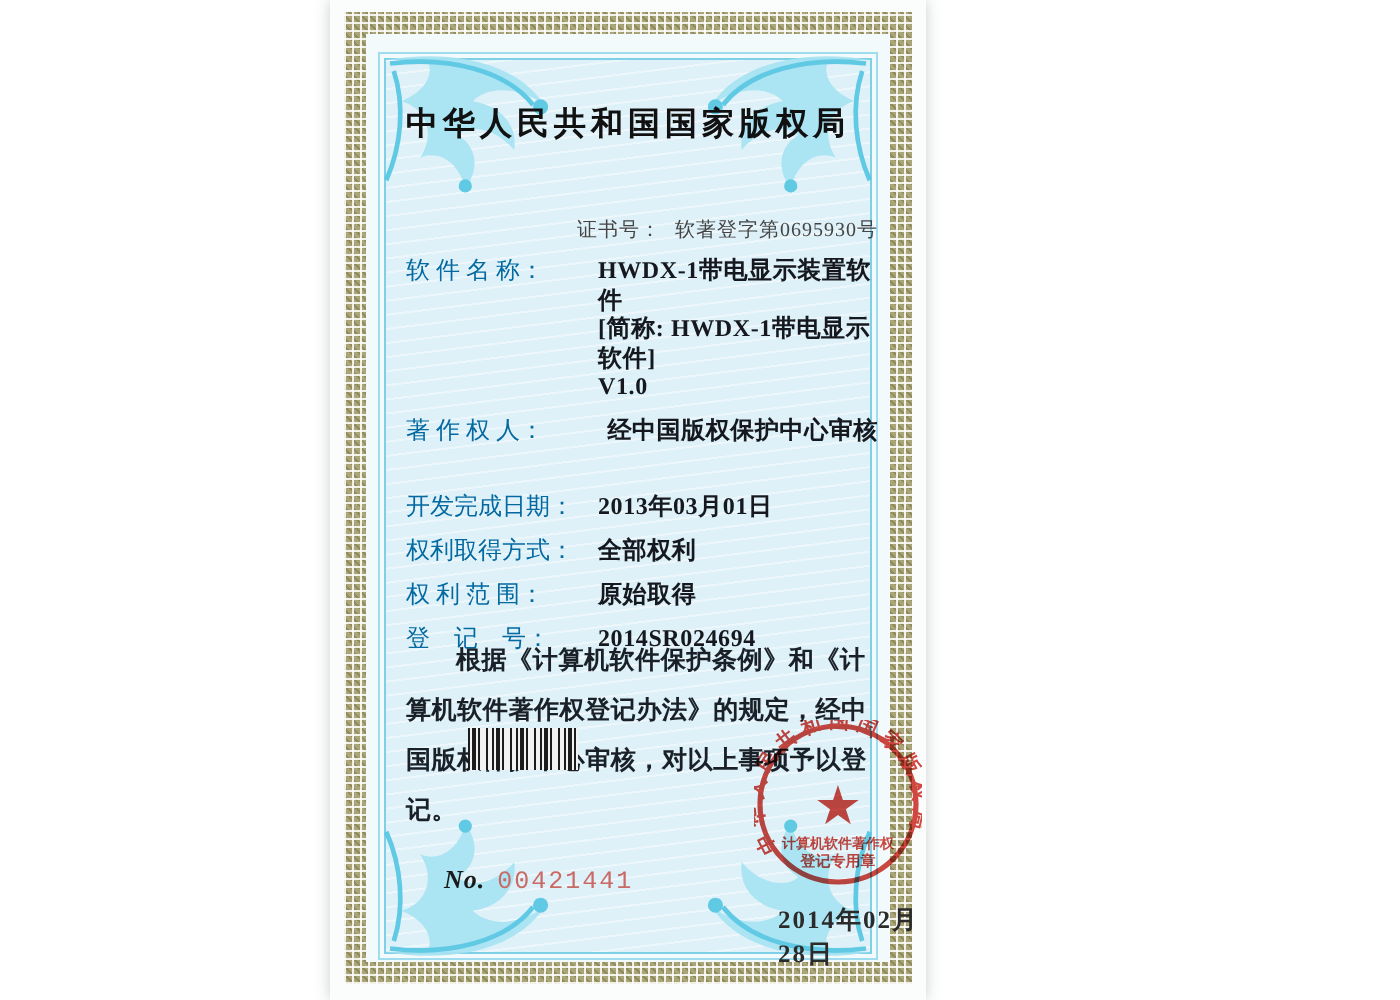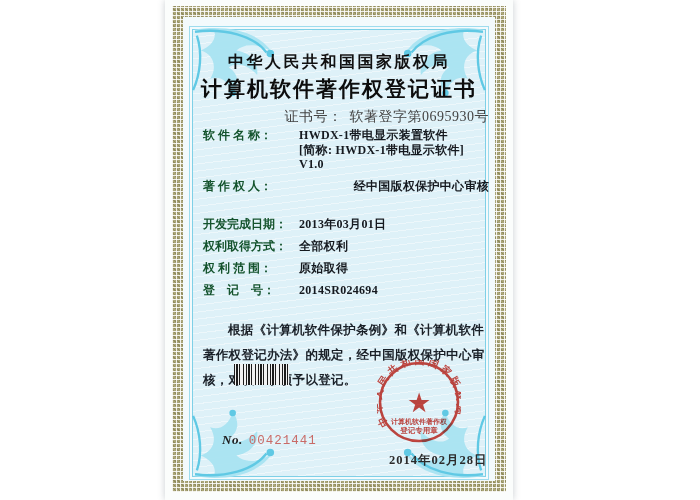--- a/index.html
+++ b/index.html
@@ -3,21 +3,21 @@
 <meta charset="utf-8">
 <style>
   html,body{margin:0;padding:0;}
   body{
     width:700px;height:500px;background:#ffffff;overflow:hidden;
     font-family:"Liberation Serif","DejaVu Serif",serif;
     position:relative;
   }
   
   .paper{
-    position:absolute;left:165px;top:0;width:348px;height:500px;
+    position:absolute;left:165px;top:0;width:298px;height:500px;
     background:#fbfdfc;
     box-shadow:0 0 7px rgba(60,80,90,.28);
   }
   
   .meander{
     position:absolute;left:7px;right:7px;top:6px;bottom:8px;
     background-color:#aaa578;
     background-image:
       repeating-linear-gradient(0deg, rgba(255,255,255,.85) 0 1px, transparent 1px 4px),
       repeating-linear-gradient(90deg, rgba(255,255,255,.85) 0 1px, transparent 1px 4px),
@@ -47,26 +47,26 @@
   .title1{
     position:absolute;top:52px;left:0;right:0;text-align:center;
     font-size:16px;font-weight:bold;letter-spacing:2.5px;color:#111;
   }
   .title2{
     position:absolute;top:75px;left:0;right:0;text-align:center;
     font-size:21px;font-weight:bold;letter-spacing:2px;color:#0d0d0d;
   }
   .certno{
     position:absolute;top:108px;right:24px;
-    font-size:14px;color:#444;letter-spacing:.5px;
+    font-size:10px;color:#444;letter-spacing:.5px;
   }
   .certno .lbl{margin-right:7px;}
   .fields{position:absolute;top:128px;left:38px;right:24px;font-size:12px;}
   .frow{display:flex;margin-bottom:7px;line-height:14.5px;}
-  .frow .flabel{width:96px;flex:none;font-weight:bold;color:#14532d;}
+  .frow .flabel{width:96px;flex:none;font-weight:normal;color:#0369a1;}
   .frow .fvalue{font-weight:bold;color:#15191f;letter-spacing:.3px;}
   .frow.gap-lg{margin-bottom:24px;justify-content:space-between;}
   .frow.gap-md{margin-bottom:7.5px;}
   .fvalue .vline{display:block;}
   .statement{
     position:absolute;top:318px;left:38px;right:28px;
     font-size:12.5px;line-height:25px;text-indent:2em;
     color:#1a2028;letter-spacing:.3px;font-weight:bold;
   }
   .barcode{
@@ -127,21 +127,20 @@
           <path d="M6,8 C12,26 10,48 2,66" stroke="#56c6e3" stroke-width="2.5" fill="none"></path>
           <circle cx="84" cy="27" r="4" fill="#56c6e3"></circle>
           <circle cx="44" cy="69" r="3.5" fill="#56c6e3"></circle>
         </svg>
       </div>
     </div>
   </div>
 
   <div class="content">
     <div class="title1">中华人民共和国国家版权局</div>
-    <div class="title2">计算机软件著作权登记证书</div>
 
     <div class="certno">
       <span class="lbl">证书号：</span><span>软著登字第0695930号</span>
     </div>
 
     <div class="fields">
       <div class="frow">
         <span class="flabel">软 件 名 称：</span>
         <span class="fvalue">
           <span class="vline">HWDX-1带电显示装置软件</span>

